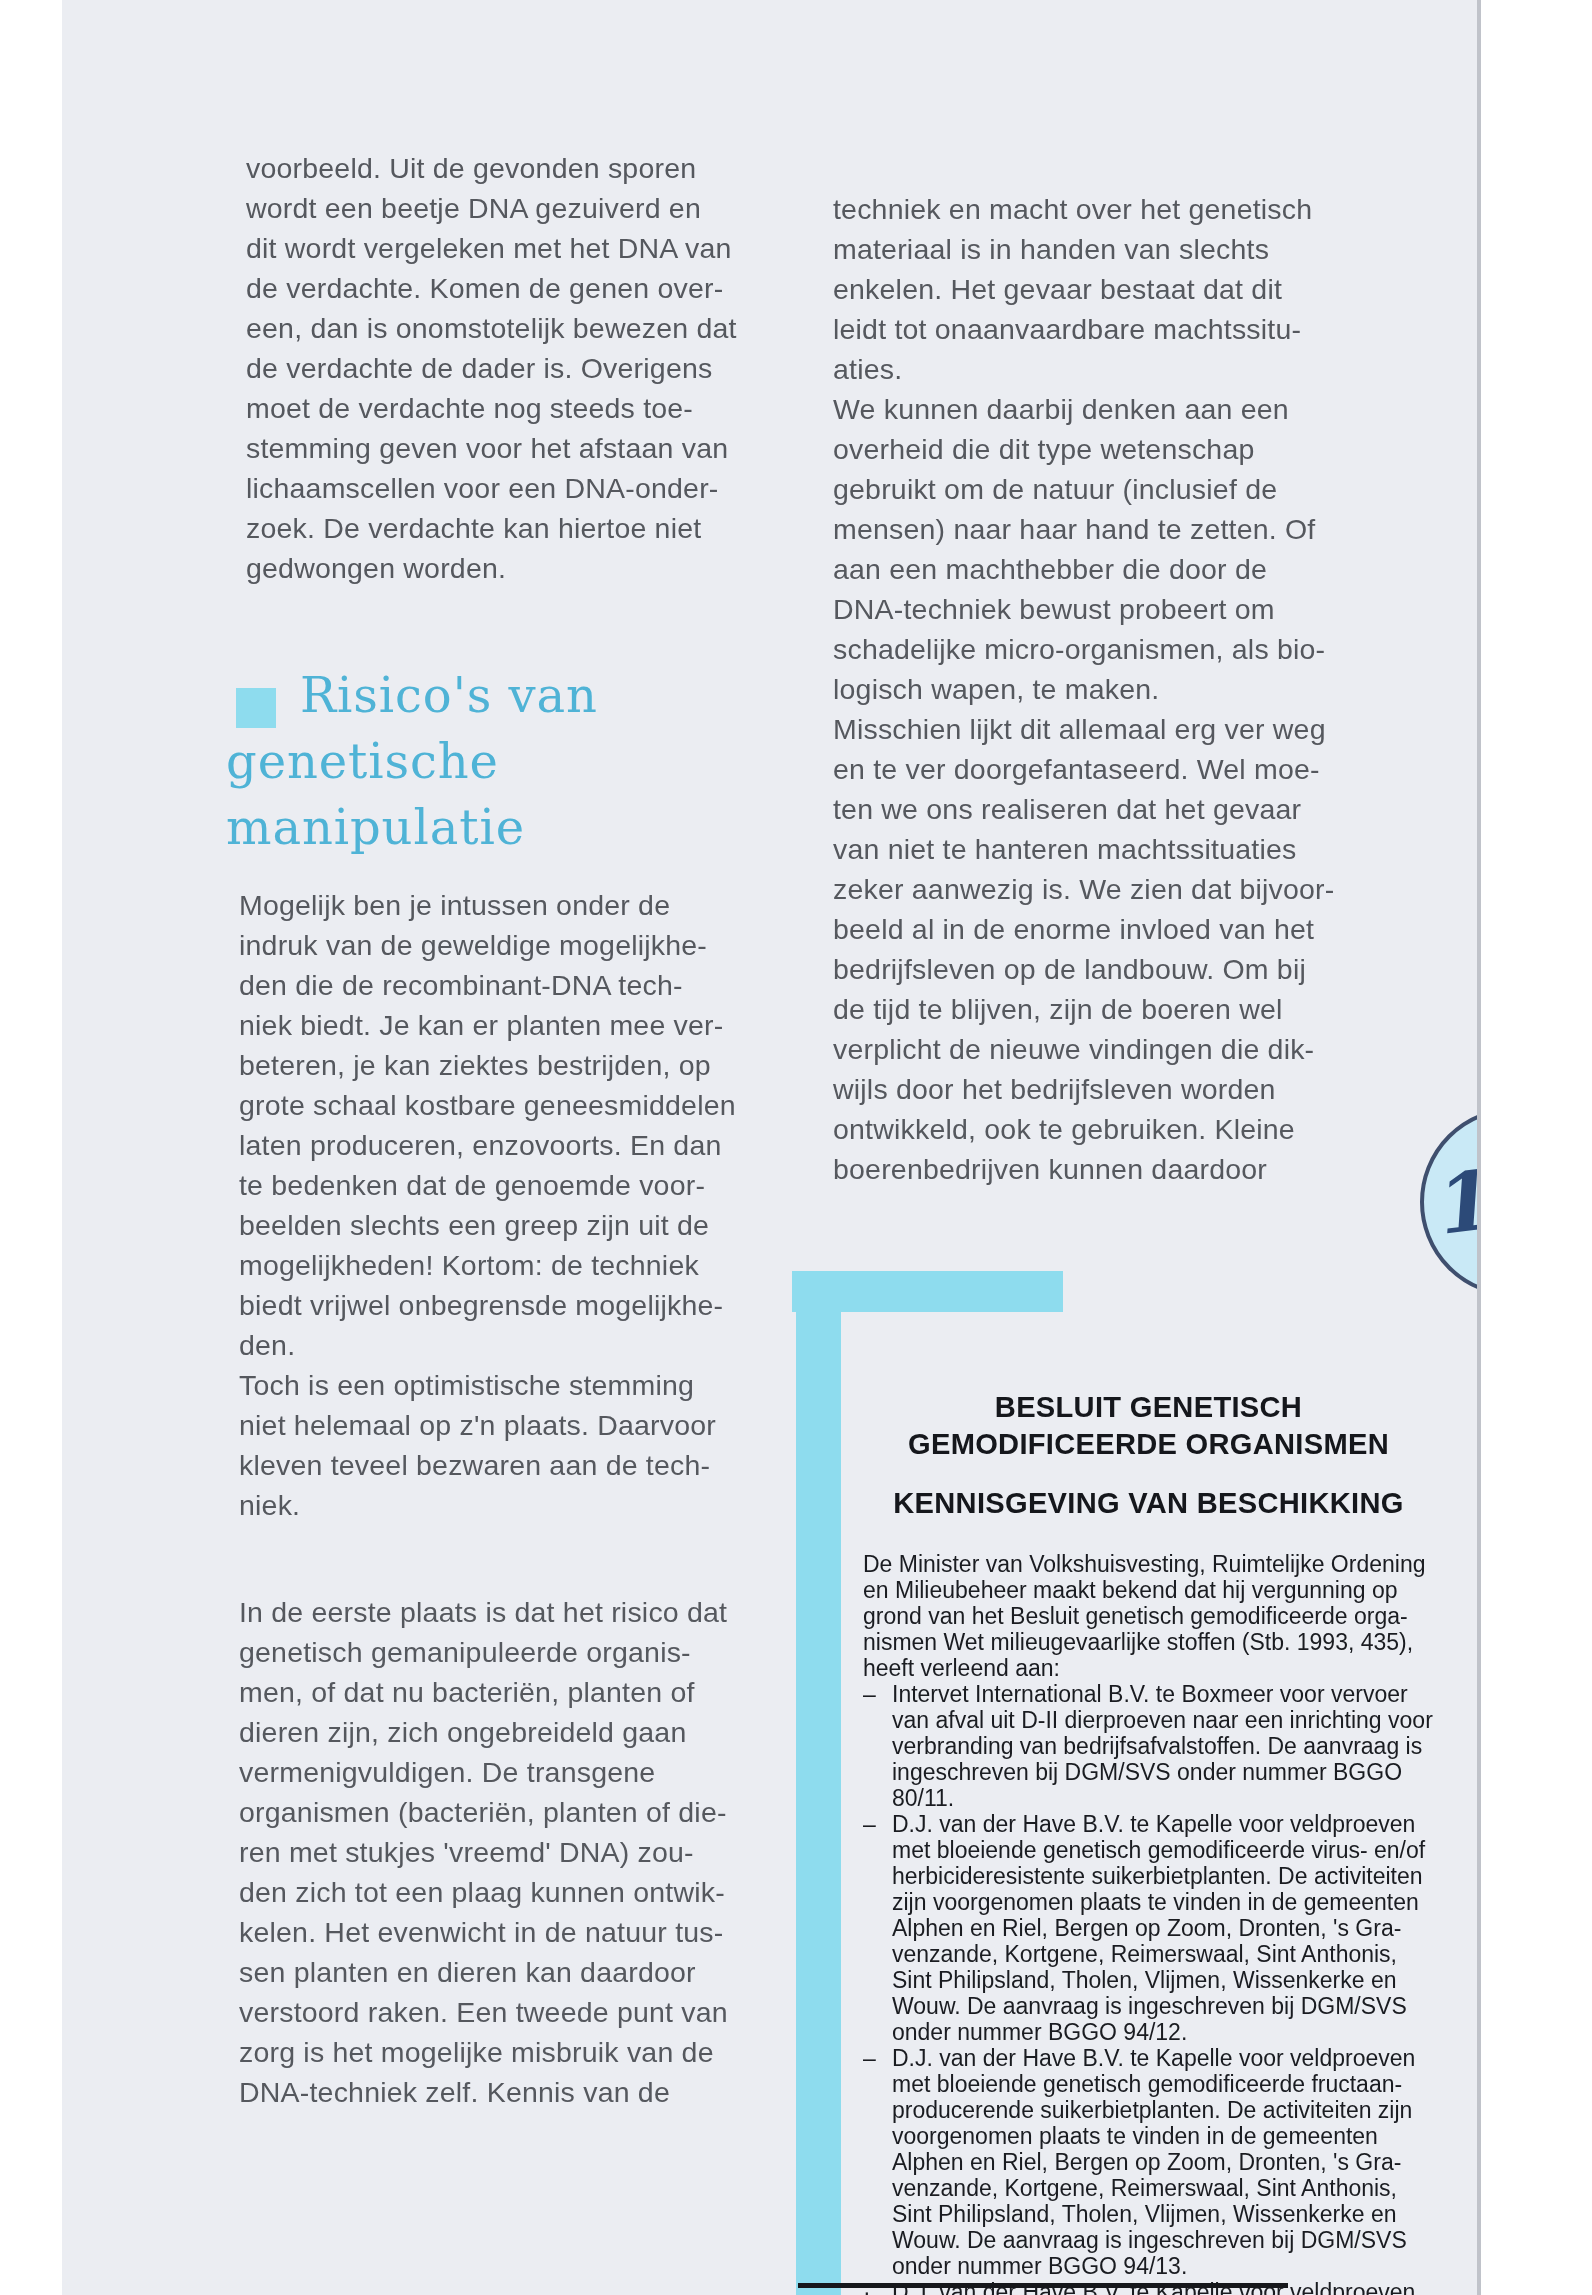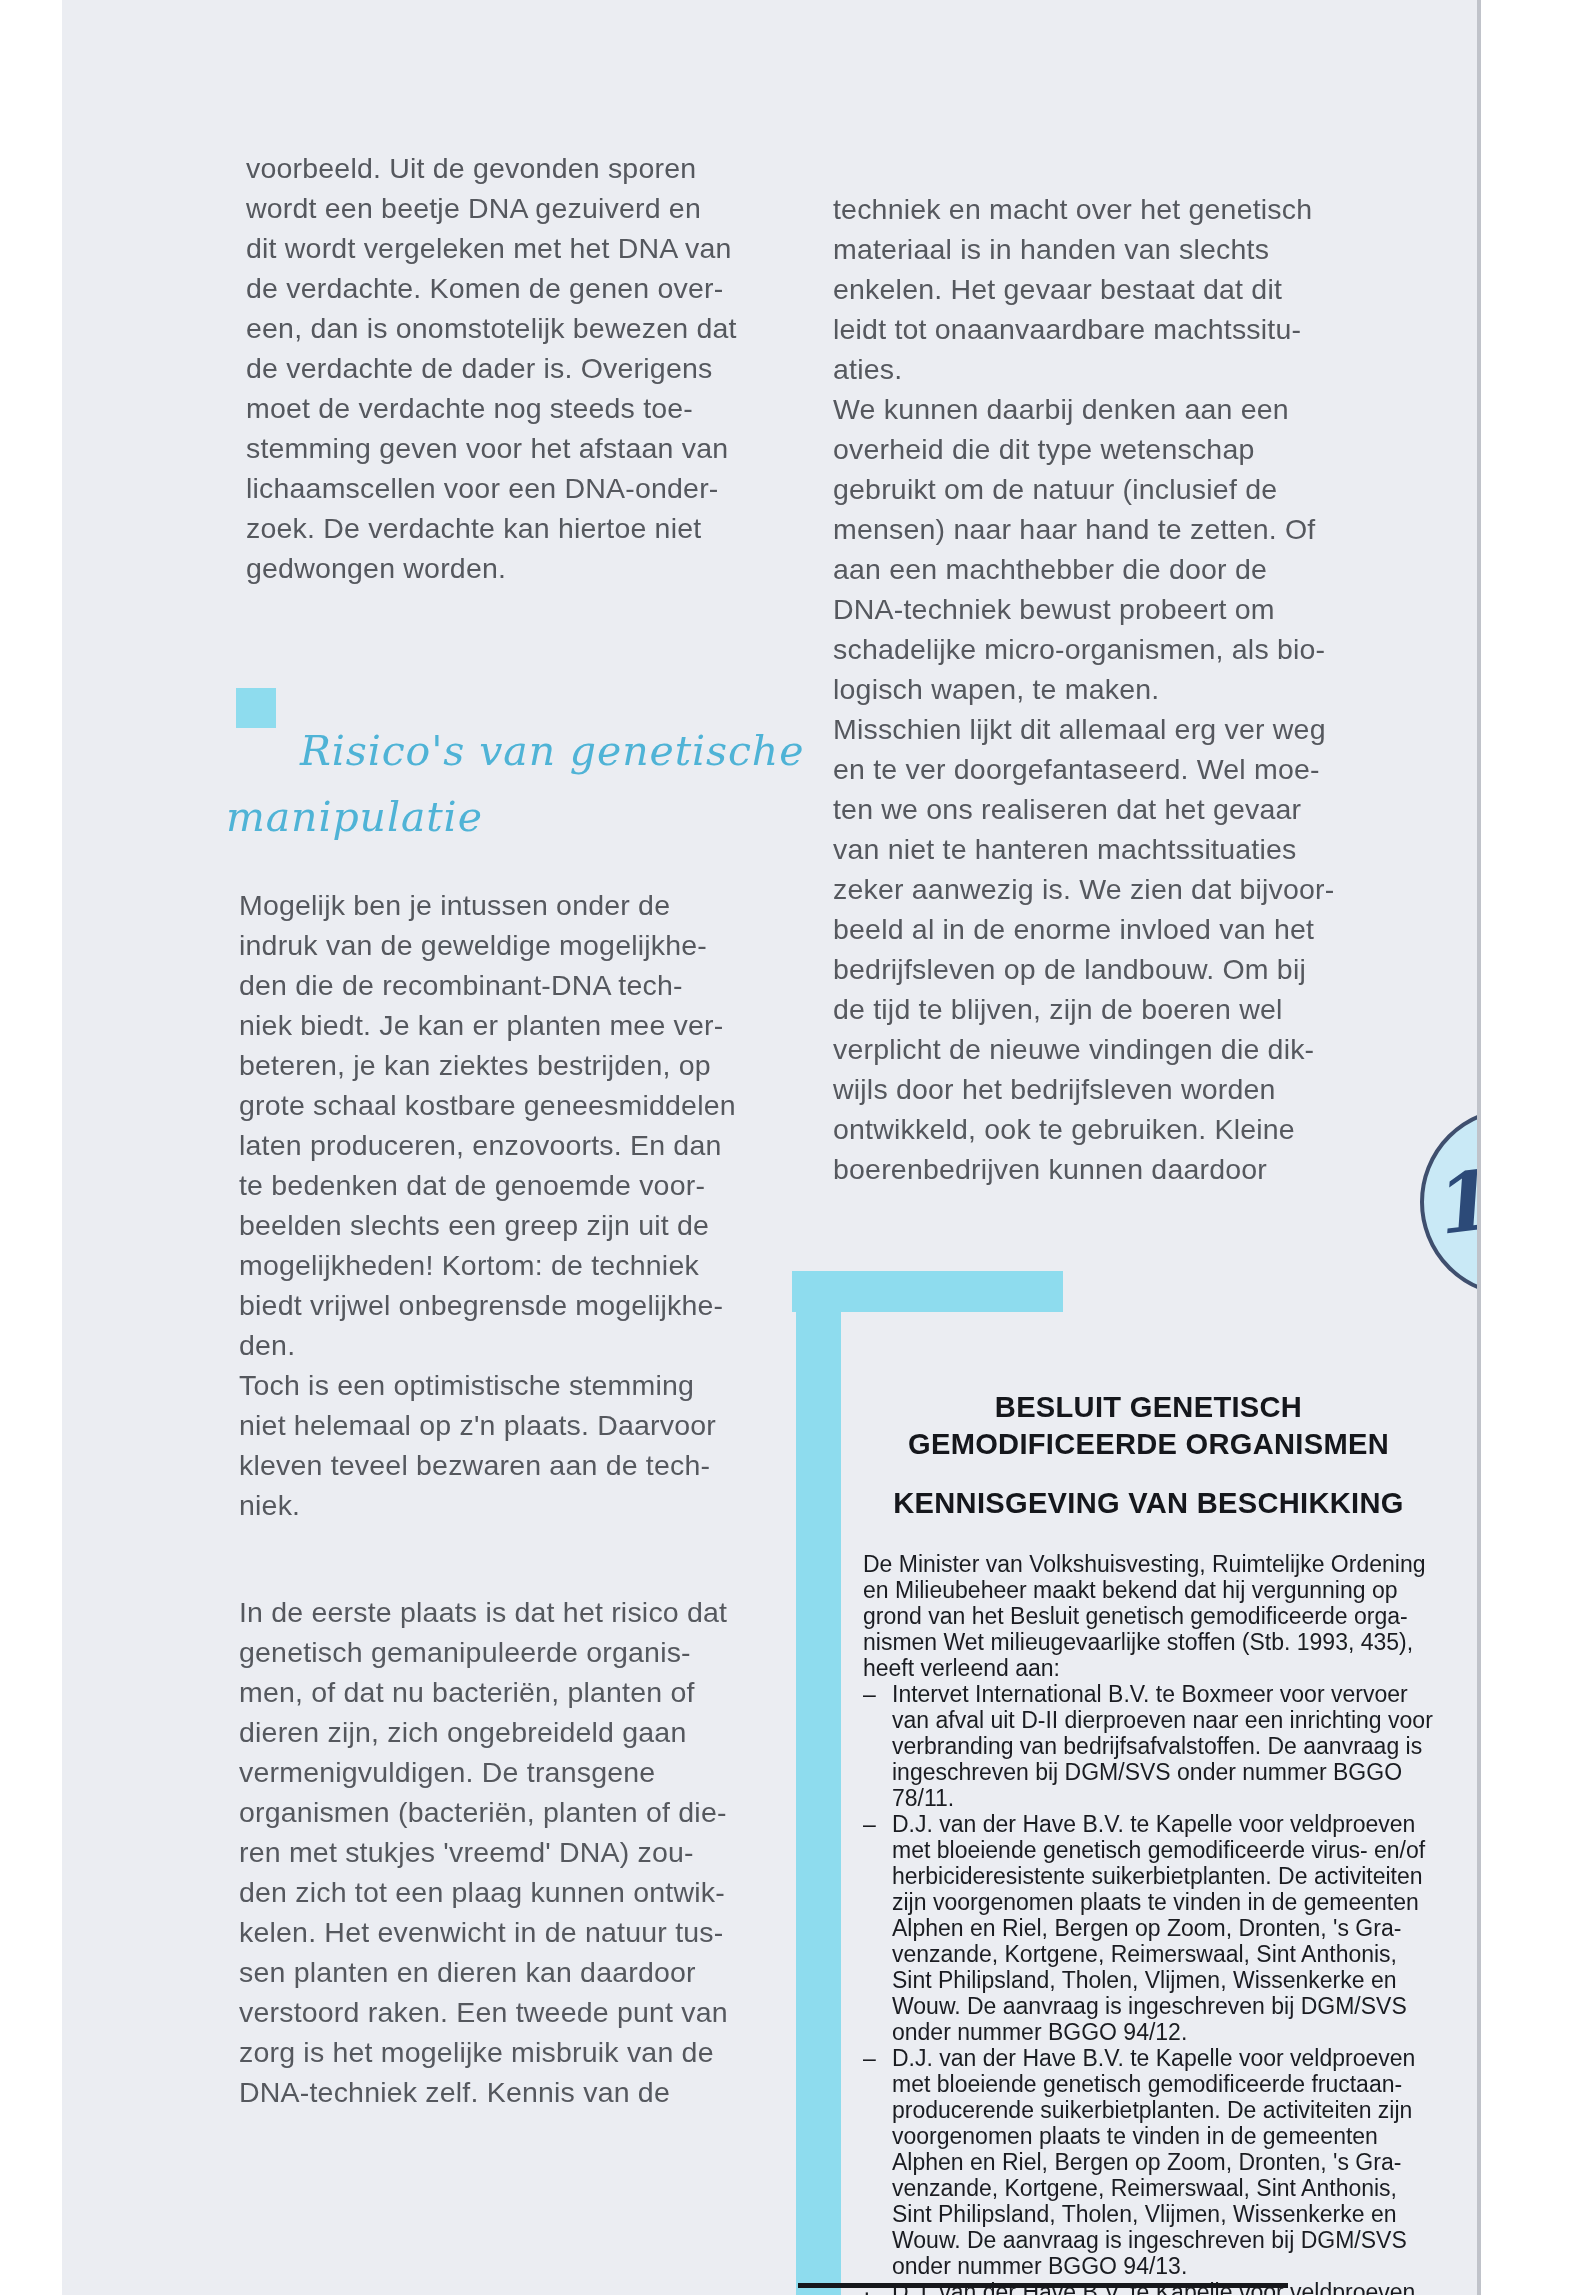--- a/index.html
+++ b/index.html
@@ -36,24 +36,23 @@
     white-space:pre-line;
     letter-spacing:0.2px;
     width:570px;
   }
   #para-left-1{left:246px;top:148px;}
   #para-left-2{left:239px;top:885px;}
   #para-left-3{left:239px;top:1592px;}
   #para-right-1{left:833px;top:148px;width:565px;margin-top:41px;}
 
   .section-heading{
-    position:absolute;left:226px;top:718px;width:587px;
+    position:absolute;left:226px;top:662px;width:587px;
     font-family:"DejaVu Serif", serif;
-    font-style:italic;
-    font-size:41px;line-height:66px;
+    font-size:48px;line-height:66px;
     color:var(--heading-cyan);
     white-space:pre-line;
     text-indent:74px;
     letter-spacing:0.9px;
   }
   .section-bullet{
     position:absolute;left:236px;top:688px;width:40px;height:40px;
     background:var(--accent-cyan);
   }
 
@@ -202,21 +201,21 @@
 nismen Wet milieugevaarlijke stoffen (Stb. 1993, 435),
 heeft verleend aan:</div>
     <div class="notice-items">
 
         <div class="notice-item">
           <span class="marker">–</span>
           <span class="itext">Intervet International B.V. te Boxmeer voor vervoer
 van afval uit D-II dierproeven naar een inrichting voor
 verbranding van bedrijfsafvalstoffen. De aanvraag is
 ingeschreven bij DGM/SVS onder nummer BGGO
-78/11.</span>
+80/11.</span>
         </div>
 
         <div class="notice-item">
           <span class="marker">–</span>
           <span class="itext">D.J. van der Have B.V. te Kapelle voor veldproeven
 met bloeiende genetisch gemodificeerde virus- en/of
 herbicideresistente suikerbietplanten. De activiteiten
 zijn voorgenomen plaats te vinden in de gemeenten
 Alphen en Riel, Bergen op Zoom, Dronten, 's Gra-
 venzande, Kortgene, Reimerswaal, Sint Anthonis,

